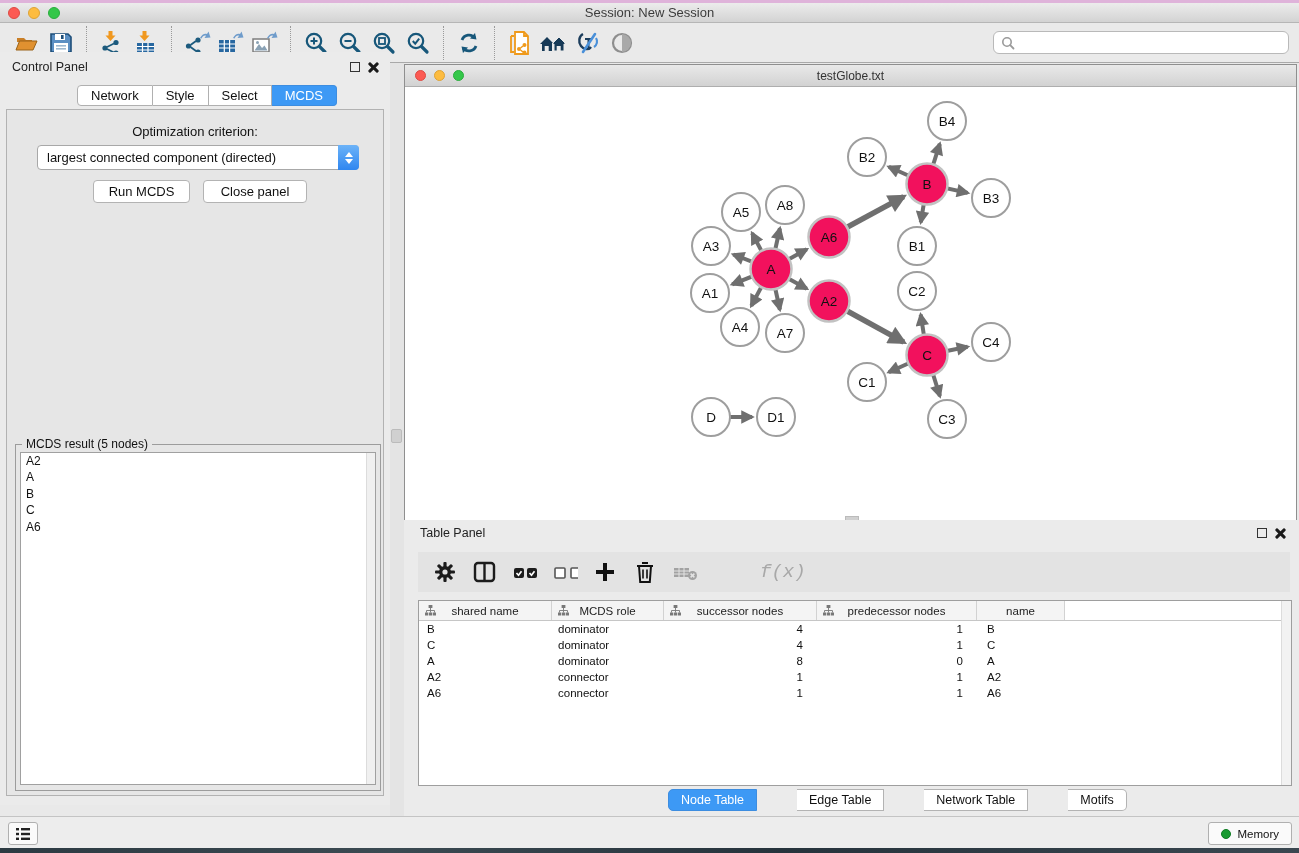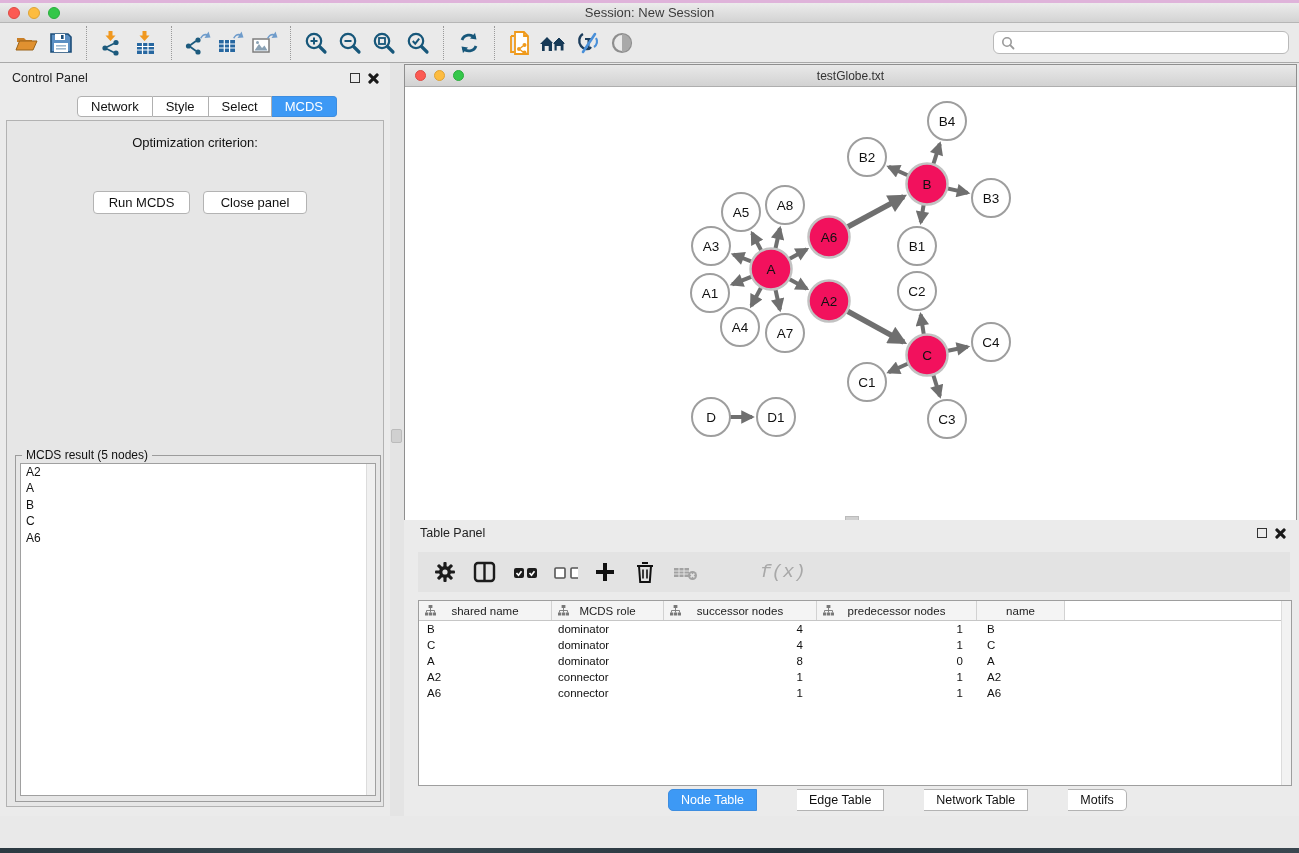--- a/index.html
+++ b/index.html
@@ -21,21 +21,21 @@
   
   .main-toolbar { position:absolute; left:0; top:23px; width:1299px; height:40px;
     background:#eaeaea; border-bottom:1px solid #a9a9a9; display:flex; align-items:center; padding-left:10px; }
   .tb { background:none; border:none; width:34px; height:34px; display:flex; align-items:center; justify-content:center; cursor:pointer; flex:0 0 auto; }
   .tb svg { display:block; }
   .sep { width:1px; height:34px; border-left:1px dotted #9a9a9a; margin:0 8px; flex:0 0 auto; }
   .search-box { position:absolute; right:10px; top:8px; width:296px; height:23px; background:#fff;
     border:1px solid #b9b9b9; border-radius:6px; display:flex; align-items:center; padding-left:6px; }
   .search-box input { border:none; outline:none; flex:1; font-size:12px; font-family:inherit; background:transparent; }
   
-  .control-panel { position:absolute; left:0; top:63px; width:390px; height:753px; background:#ebebeb; }
+  .control-panel { position:absolute; left:0; top:52px; width:390px; height:753px; background:#ebebeb; }
   .panel-title { position:absolute; left:12px; top:8px; font-size:12.5px; color:#222; }
   .panel-icons { position:absolute; top:9px; display:flex; gap:8px; align-items:center; }
   .cp-icons { right:10px; }
   .float-box { width:10px; height:10px; border:1.5px solid #333; display:block; background:transparent; cursor:pointer; padding:0; }
   .close-x { width:12px; height:12px; position:relative; background:none; border:none; cursor:pointer; padding:0; }
   .close-x:before, .close-x:after { content:""; position:absolute; left:-1px; top:5px; width:13px; height:3px; background:#1a1a1a; border-radius:1px; }
   .close-x:before { transform:rotate(45deg); } .close-x:after { transform:rotate(-45deg); }
   .cp-tabs { position:absolute; left:77px; top:33px; display:flex;align-items:center; }
   .cp-tab { height:21px; font-size:13px; font-family:inherit; background:#fff; border:1px solid #b0b0b0; border-left:none;
     padding:0 13px; cursor:pointer; color:#111; }
@@ -278,20 +278,27 @@
       <button class="close-x"></button>
     </div>
     <div class="cp-tabs">
       <button class="cp-tab">Network</button>
       <button class="cp-tab">Style</button>
       <button class="cp-tab">Select</button>
       <button class="cp-tab active">MCDS</button>
     </div>
     <div class="cp-content">
       <div class="opt-label">Optimization criterion:</div>
+      <div class="dropdown">
+        <span class="dd-text">largest connected component (directed)</span>
+        <span class="dd-stepper">
+            <i class="dd-up"></i>
+            <i class="dd-down"></i>
+          </span>
+      </div>
       <button class="cp-btn btn-run">Run MCDS</button>
       <button class="cp-btn btn-close">Close panel</button>
       <div class="mcds-fieldset">
         <div class="mcds-legend">MCDS result (5 nodes)</div>
         <div class="result-list">
           <div class="result-scroll"></div>
         <div class="result-item">A2</div>
             <div class="result-item">A</div>
             <div class="result-item">B</div>
             <div class="result-item">C</div>
@@ -550,14 +557,32 @@
       <div class="tbl-scroll"></div>
     </div>
     <div class="tp-tabs">
       <button class="tp-tab active">Node Table</button>
       <button class="tp-tab">Edge Table</button>
       <button class="tp-tab">Network Table</button>
       <button class="tp-tab">Motifs</button>
     </div>
   </div>
 
+  <div class="status-bar">
+    <button class="sb-left-btn">
+      <svg width="16" height="14">
+          <g fill="#222">
+            <rect x="1" y="1" width="3" height="2.4"></rect>
+            <rect x="6" y="1" width="9" height="2.4"></rect>
+            <rect x="1" y="5.8" width="3" height="2.4"></rect>
+            <rect x="6" y="5.8" width="9" height="2.4"></rect>
+            <rect x="1" y="10.6" width="3" height="2.4"></rect>
+            <rect x="6" y="10.6" width="9" height="2.4"></rect>
+          </g>
+        </svg>
+    </button>
+    <button class="sb-mem-btn">
+      <i class="mem-dot"></i>
+      <span>Memory</span>
+    </button>
+  </div>
   <div class="bottom-strip"></div>
 </div>
 
 </body></html>

